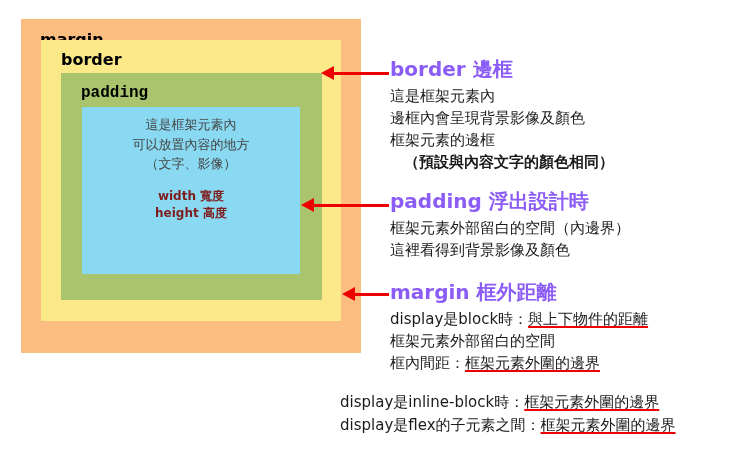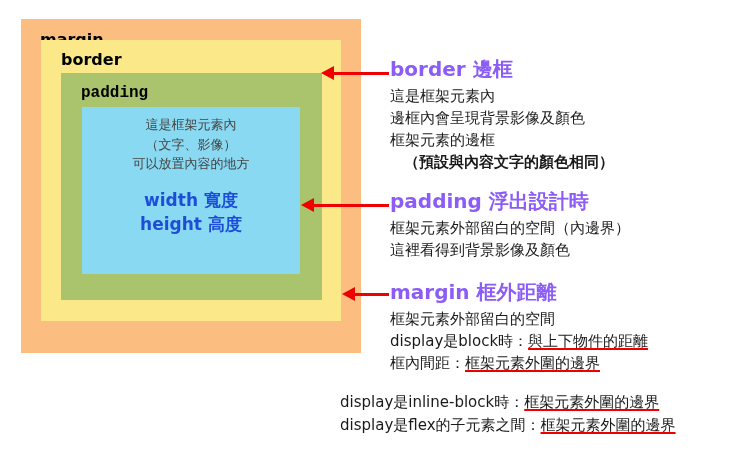--- a/index.html
+++ b/index.html
@@ -88,24 +88,24 @@
     box-sizing: border-box;
   }
   .content-line {
     font-size: 13px;
     line-height: 1.5;
     color: #444444;
     text-align: center;
     white-space: nowrap;
   }
   .content-dim {
-    font-size: 17px;
+    font-size: 12px;
     font-weight: bold;
     line-height: 1.42;
-    color: #1d4ed8;
+    color: #7f1d1d;
     text-align: center;
     white-space: nowrap;
   }
   #content-dims {
     margin-top: 14px;
   }
 
   
   .arrow {
     position: absolute;
@@ -187,22 +187,22 @@
     <div id="margin-label" class="layer-label">margin</div>
 
     <div id="border-layer" class="layer">
       <div id="border-label" class="layer-label">border</div>
 
       <div id="padding-layer" class="layer">
         <div id="padding-label" class="layer-label">padding</div>
 
         <div id="content-layer" class="layer">
           <div class="content-line">這是框架元素內</div>
+          <div class="content-line">可以放置內容的地方</div>
           <div class="content-line">（文字、影像）</div>
-          <div class="content-line">可以放置內容的地方</div>
           <div id="content-dims">
             <div class="content-dim">width 寬度</div>
             <div class="content-dim">height 高度</div>
           </div>
         </div>
 
       </div>
     </div>
   </div>
 </div>
@@ -231,25 +231,25 @@
   </div>
 
   <div class="ann-block" id="ann-padding">
     <div class="ann-title">padding 浮出設計時</div>
     <div class="ann-line">框架元素外部留白的空間（內邊界）</div>
     <div class="ann-line">這裡看得到背景影像及顏色</div>
   </div>
 
   <div class="ann-block" id="ann-margin">
     <div class="ann-title">margin 框外距離</div>
+    <div class="ann-line">
+      <span>display是block時：</span><span class="u">與上下物件的距離</span>
+    </div>
     <div class="ann-line">框架元素外部留白的空間</div>
     <div class="ann-line">
-      <span>display是block時：</span><span class="u">與上下物件的距離</span>
-    </div>
-    <div class="ann-line">
       <span>框內間距：</span><span class="u">框架元素外圍的邊界</span>
     </div>
   </div>
 
   <div id="ann-extra">
     <div class="ann-line">
       <span>display是inline-block時：</span><span class="u">框架元素外圍的邊界</span>
     </div>
     <div class="ann-line">
       <span>display是flex的子元素之間：</span><span class="u">框架元素外圍的邊界</span>

